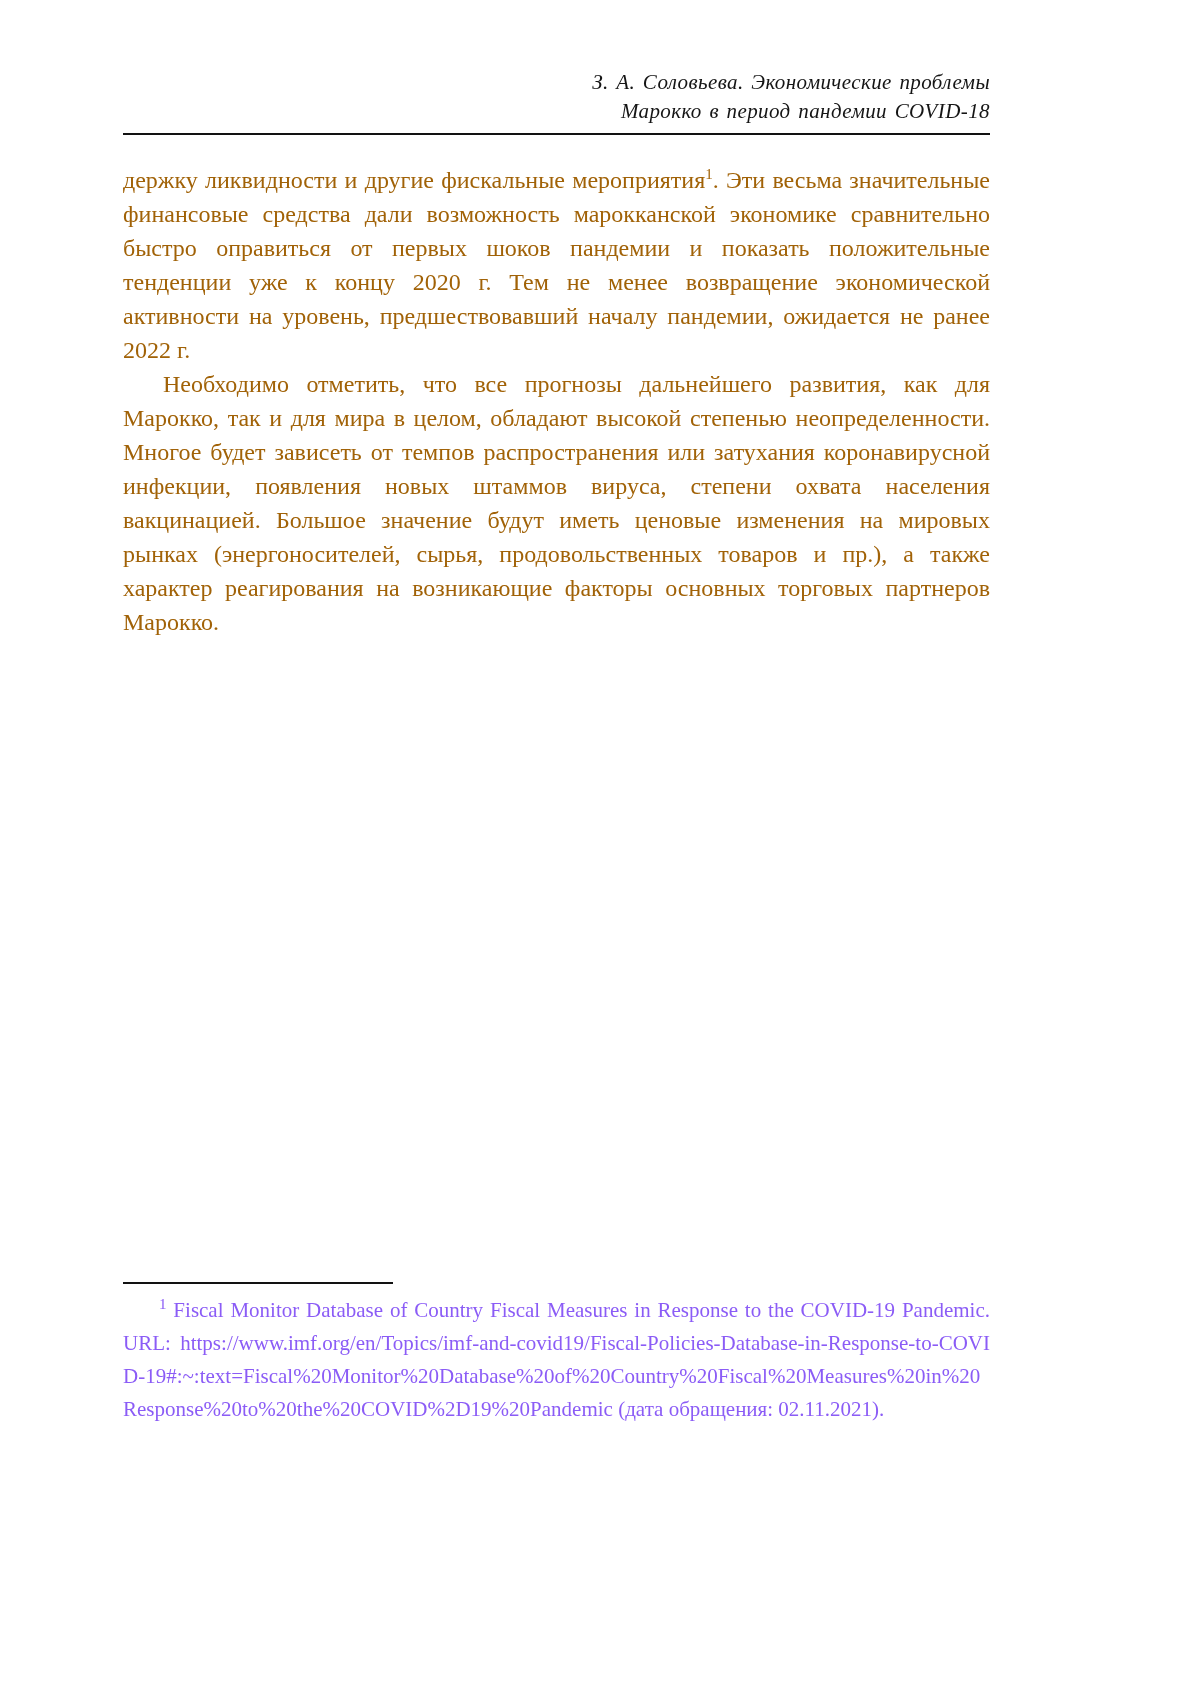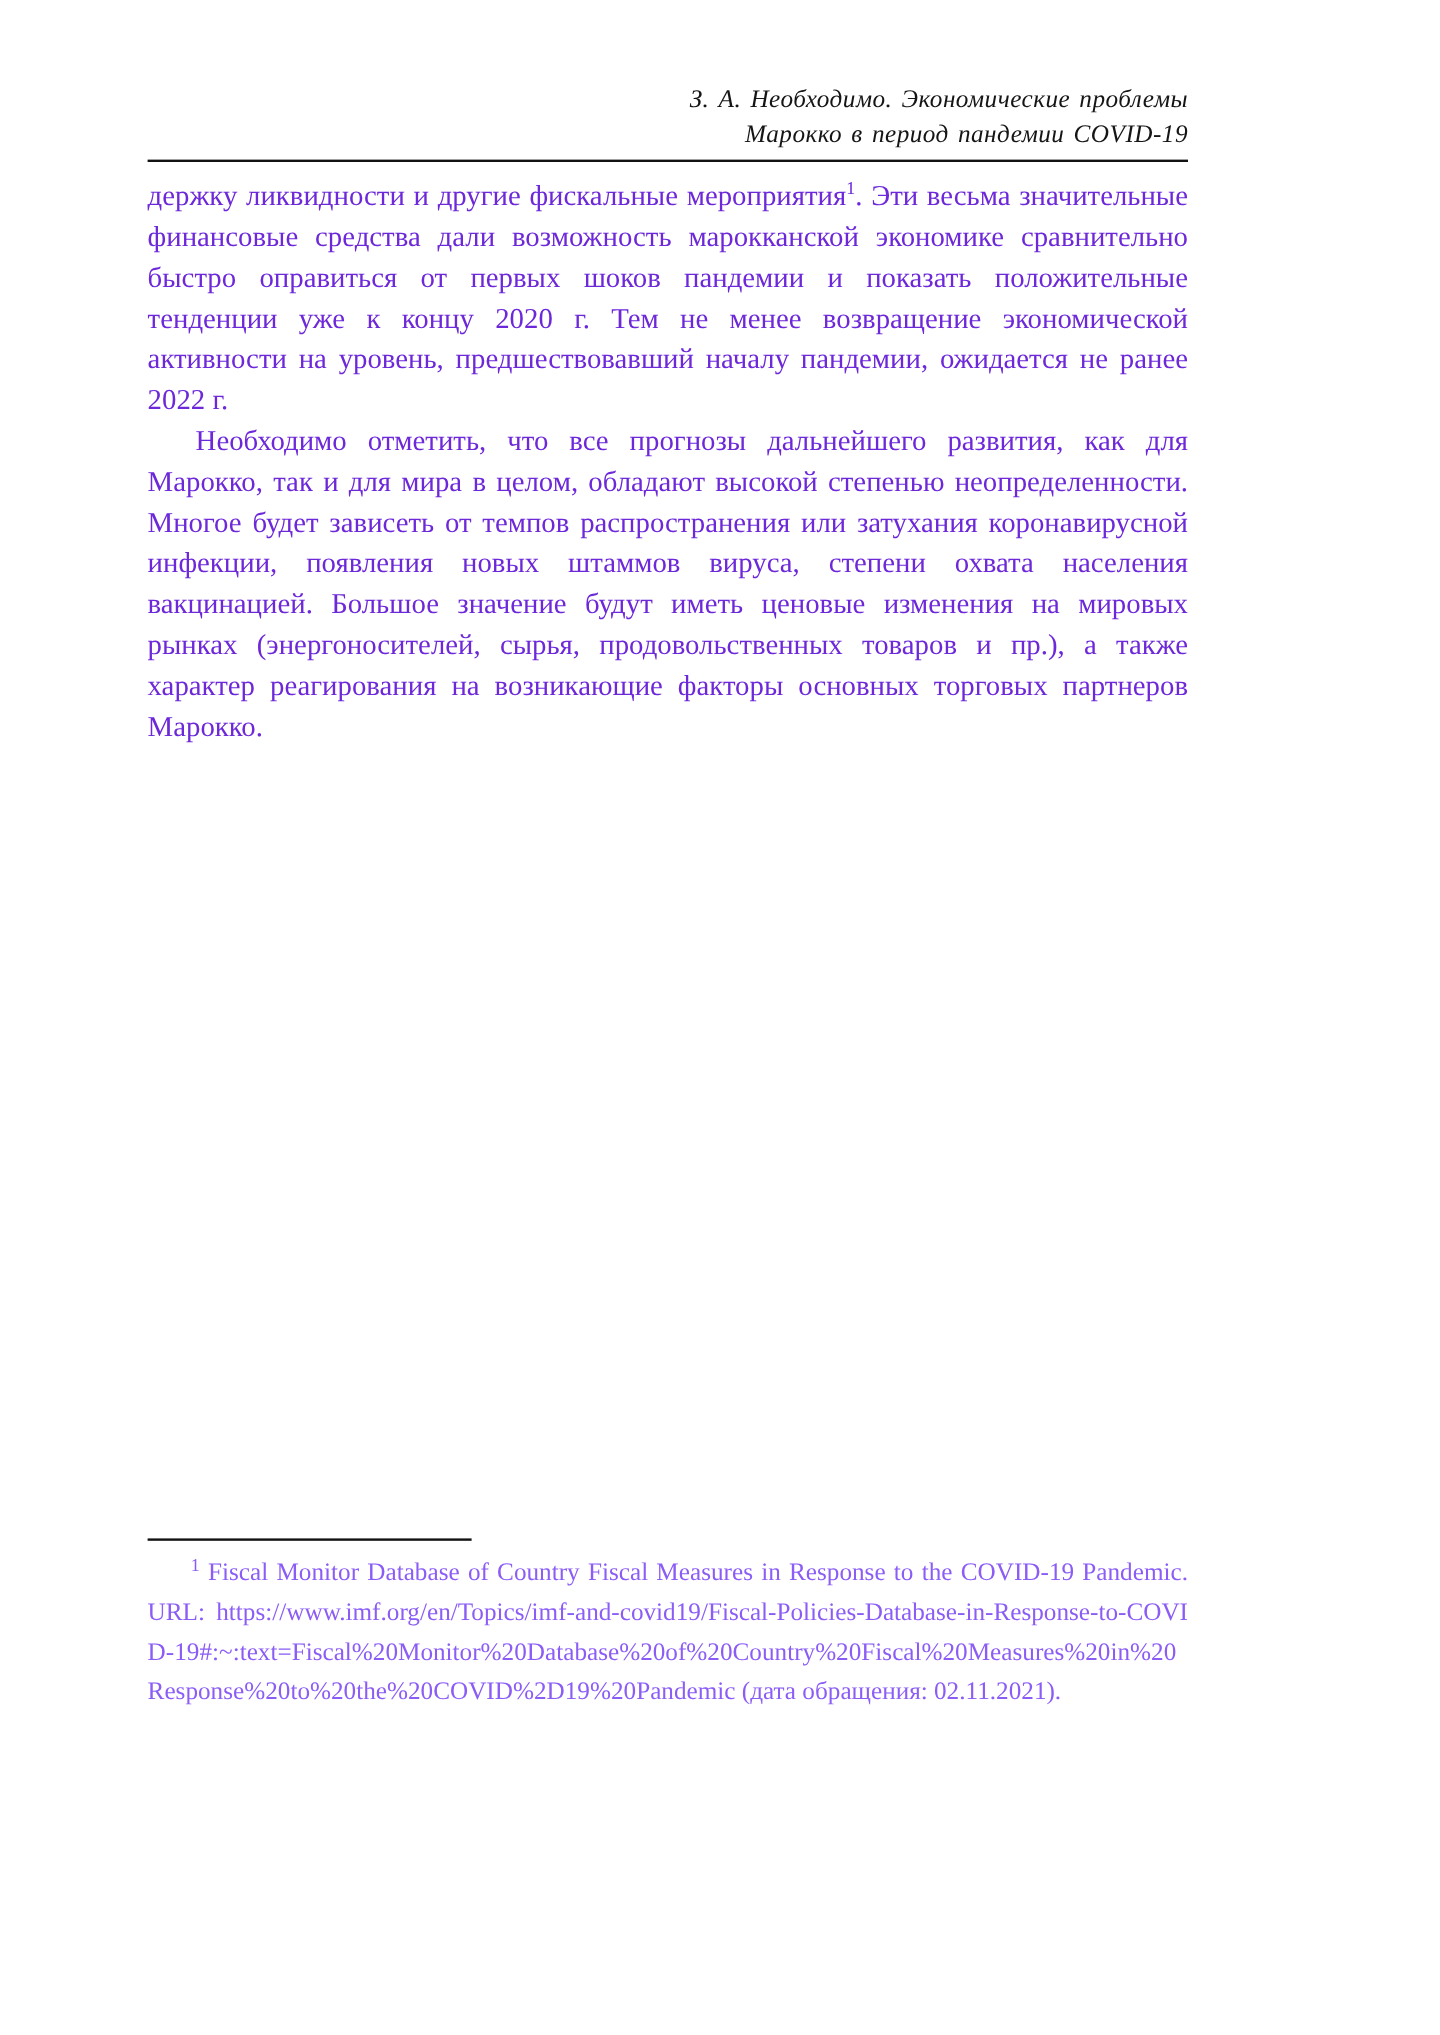--- a/index.html
+++ b/index.html
@@ -30,25 +30,25 @@
     word-spacing: 2px;
     color: #151515;
   }
   .header-rule {
     margin-top: 7px;
     height: 0;
     border: none;
     border-top: 2.5px solid #121212;
   }
   .article-body {
-    margin-top: 12px;
+    margin-top: 28px;
     font-size: 24px;
     line-height: 34px;
     text-align: justify;
-    color: #6d28d9;
+    color: #a16207;
   }
   .article-body p { margin: 0; }
   .para-indent { text-indent: 40px; }
   sup.fn-ref {
     font-size: 15px;
     line-height: 0;
     vertical-align: super;
   }
   .footnote-area {
     position: absolute;
@@ -72,22 +72,22 @@
     color: #8b5cf6;
   }
   .footnote .url { word-break: break-all; }
 </style>
 </head>
 <body>
 
 <div class="page">
 
   <div class="running-head">
-    <div>З. А. Необходимо. Экономические проблемы</div>
-    <div>Марокко в период пандемии COVID-19</div>
+    <div>З. А. Соловьева. Экономические проблемы</div>
+    <div>Марокко в период пандемии COVID-18</div>
   </div>
 
   <div class="header-rule"></div>
 
   <div class="article-body">
     <p><span>держку ликвидности и другие фискальные мероприятия</span><sup class="fn-ref">1</sup><span>. Эти весьма значительные финансовые средства дали возможность марокканской экономике сравнительно быстро оправиться от первых шоков пандемии и показать положительные тенденции уже к концу 2020 г. Тем не менее возвращение экономической активности на уровень, предшествовавший началу пандемии, ожидается не ранее 2022 г.</span></p>
     <p class="para-indent">Необходимо отметить, что все прогнозы дальнейшего развития, как для Марокко, так и для мира в целом, обладают высокой степенью неопределенности. Многое будет зависеть от темпов распространения или затухания коронавирусной инфекции, появления новых штаммов вируса, степени охвата населения вакцинацией. Большое значение будут иметь ценовые изменения на мировых рынках (энергоносителей, сырья, продовольственных товаров и пр.), а также характер реагирования на возникающие факторы основных торговых партнеров Марокко.</p>
   </div>
 
   <div class="footnote-area">

